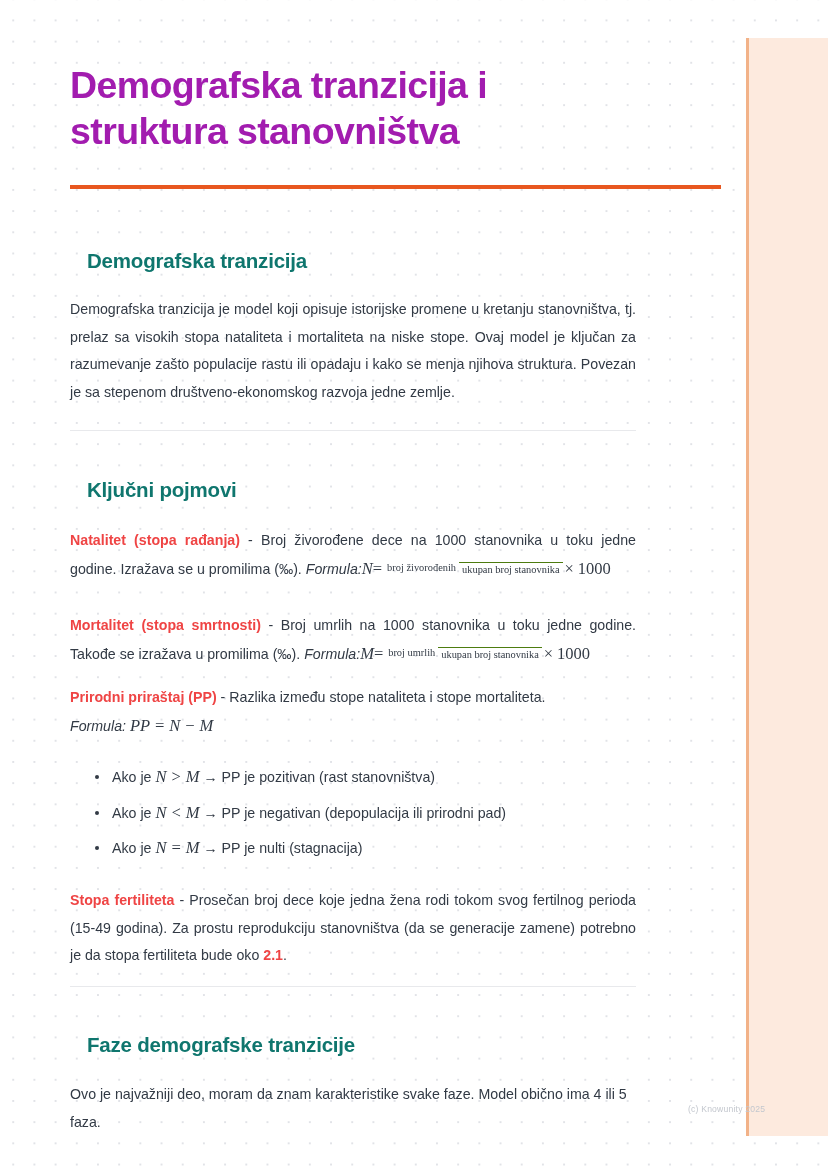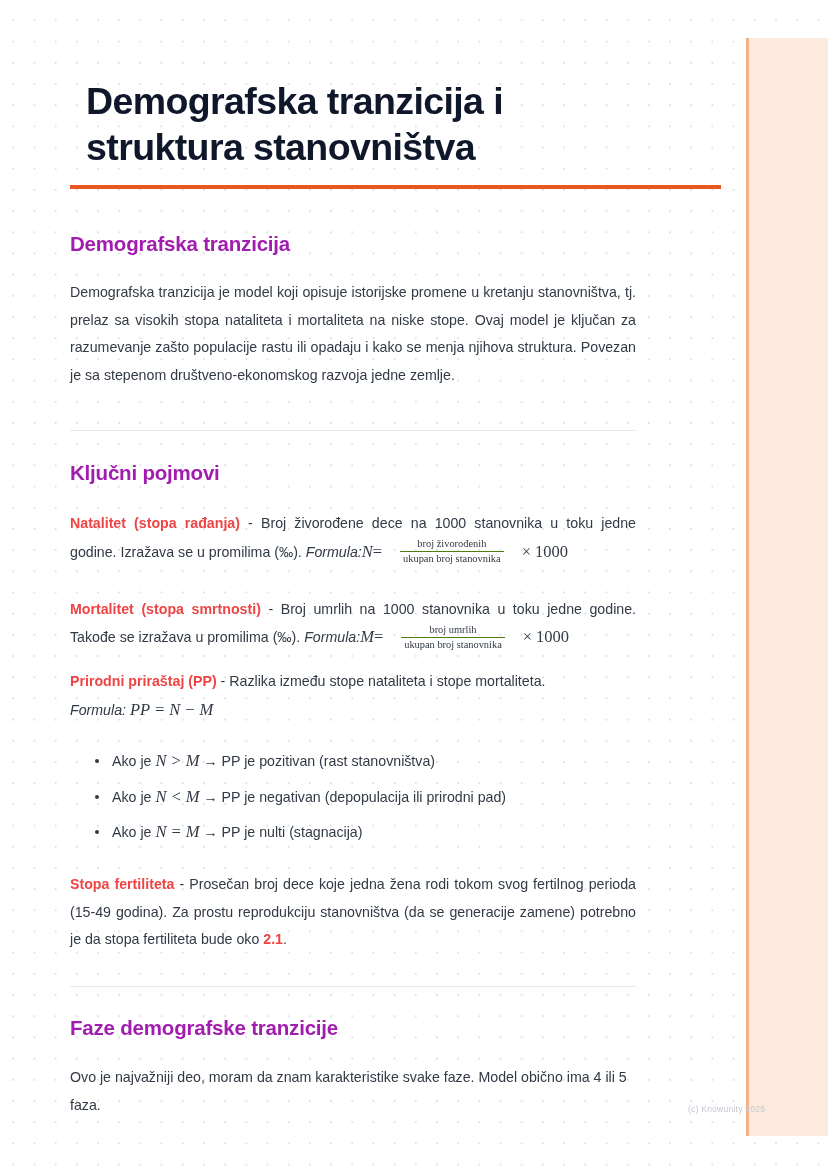--- a/index.html
+++ b/index.html
@@ -54,42 +54,42 @@
     left: 70px;
     top: 62px;
     width: 566px;
   }
 
   
   .doc-title {
     font-size: 37.5px;
     line-height: 46px;
     font-weight: 700;
-    color: #0f172a;
+    color: #a21caf;
     letter-spacing: -0.6px;
-    margin: 16px;
+    margin: 0;
     width: 600px;
   }
 
   .title-rule {
     position: absolute;
     left: 70px;
     top: 185px;
     width: 651px;
     height: 4px;
     background: #e8571f;
   }
 
   
   .section-heading {
     font-size: 20.5px;
     font-weight: 700;
-    color: #a21caf;
+    color: #0f766e;
     letter-spacing: -0.2px;
-    margin: 0;
+    margin: 17px;
   }
 
   
   .body-text {
     font-size: 14.2px;
     line-height: 27.5px;
     color: #323a45;
     text-align: justify;
     margin: 0;
     font-weight: 400;
@@ -110,29 +110,28 @@
     color: #323a45;
   }
   .math-up {
     font-family: "Liberation Serif", "DejaVu Serif", serif;
     font-style: normal;
     font-size: 16.5px;
     color: #323a45;
   }
   .frac {
     display: inline-flex;
-    flex-direction: column;
     vertical-align: middle;
     text-align: center;
     font-family: "Liberation Serif", "DejaVu Serif", serif;
     font-style: normal;
     font-size: 10.4px;
     line-height: 12.5px;
     color: #323a45;
-    margin: 0 18px;
+    margin: 0 2px;
     position: relative;
     top: -1px;
   }
   .frac .num { padding: 0 3px 0.5px 3px; }
   .frac .den { padding: 1px 3px 0 3px; border-top: 1px solid #4d7c0f; }
 
   
   ul.bullets {
     list-style: none;
     margin: 16px;

